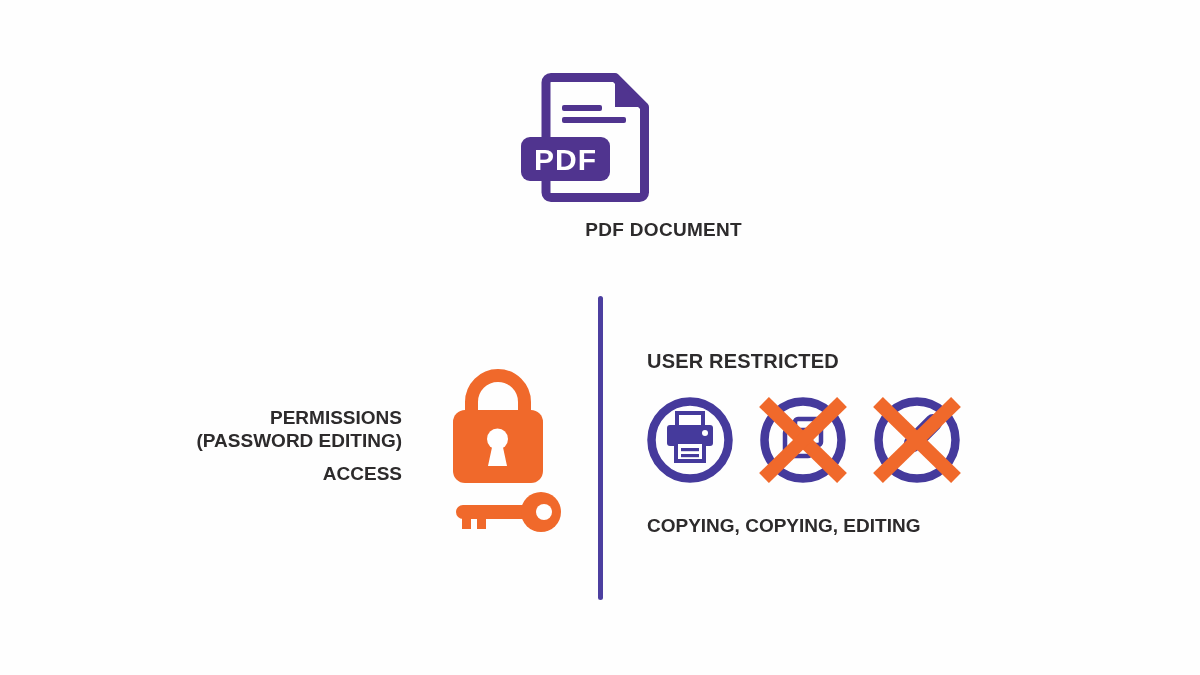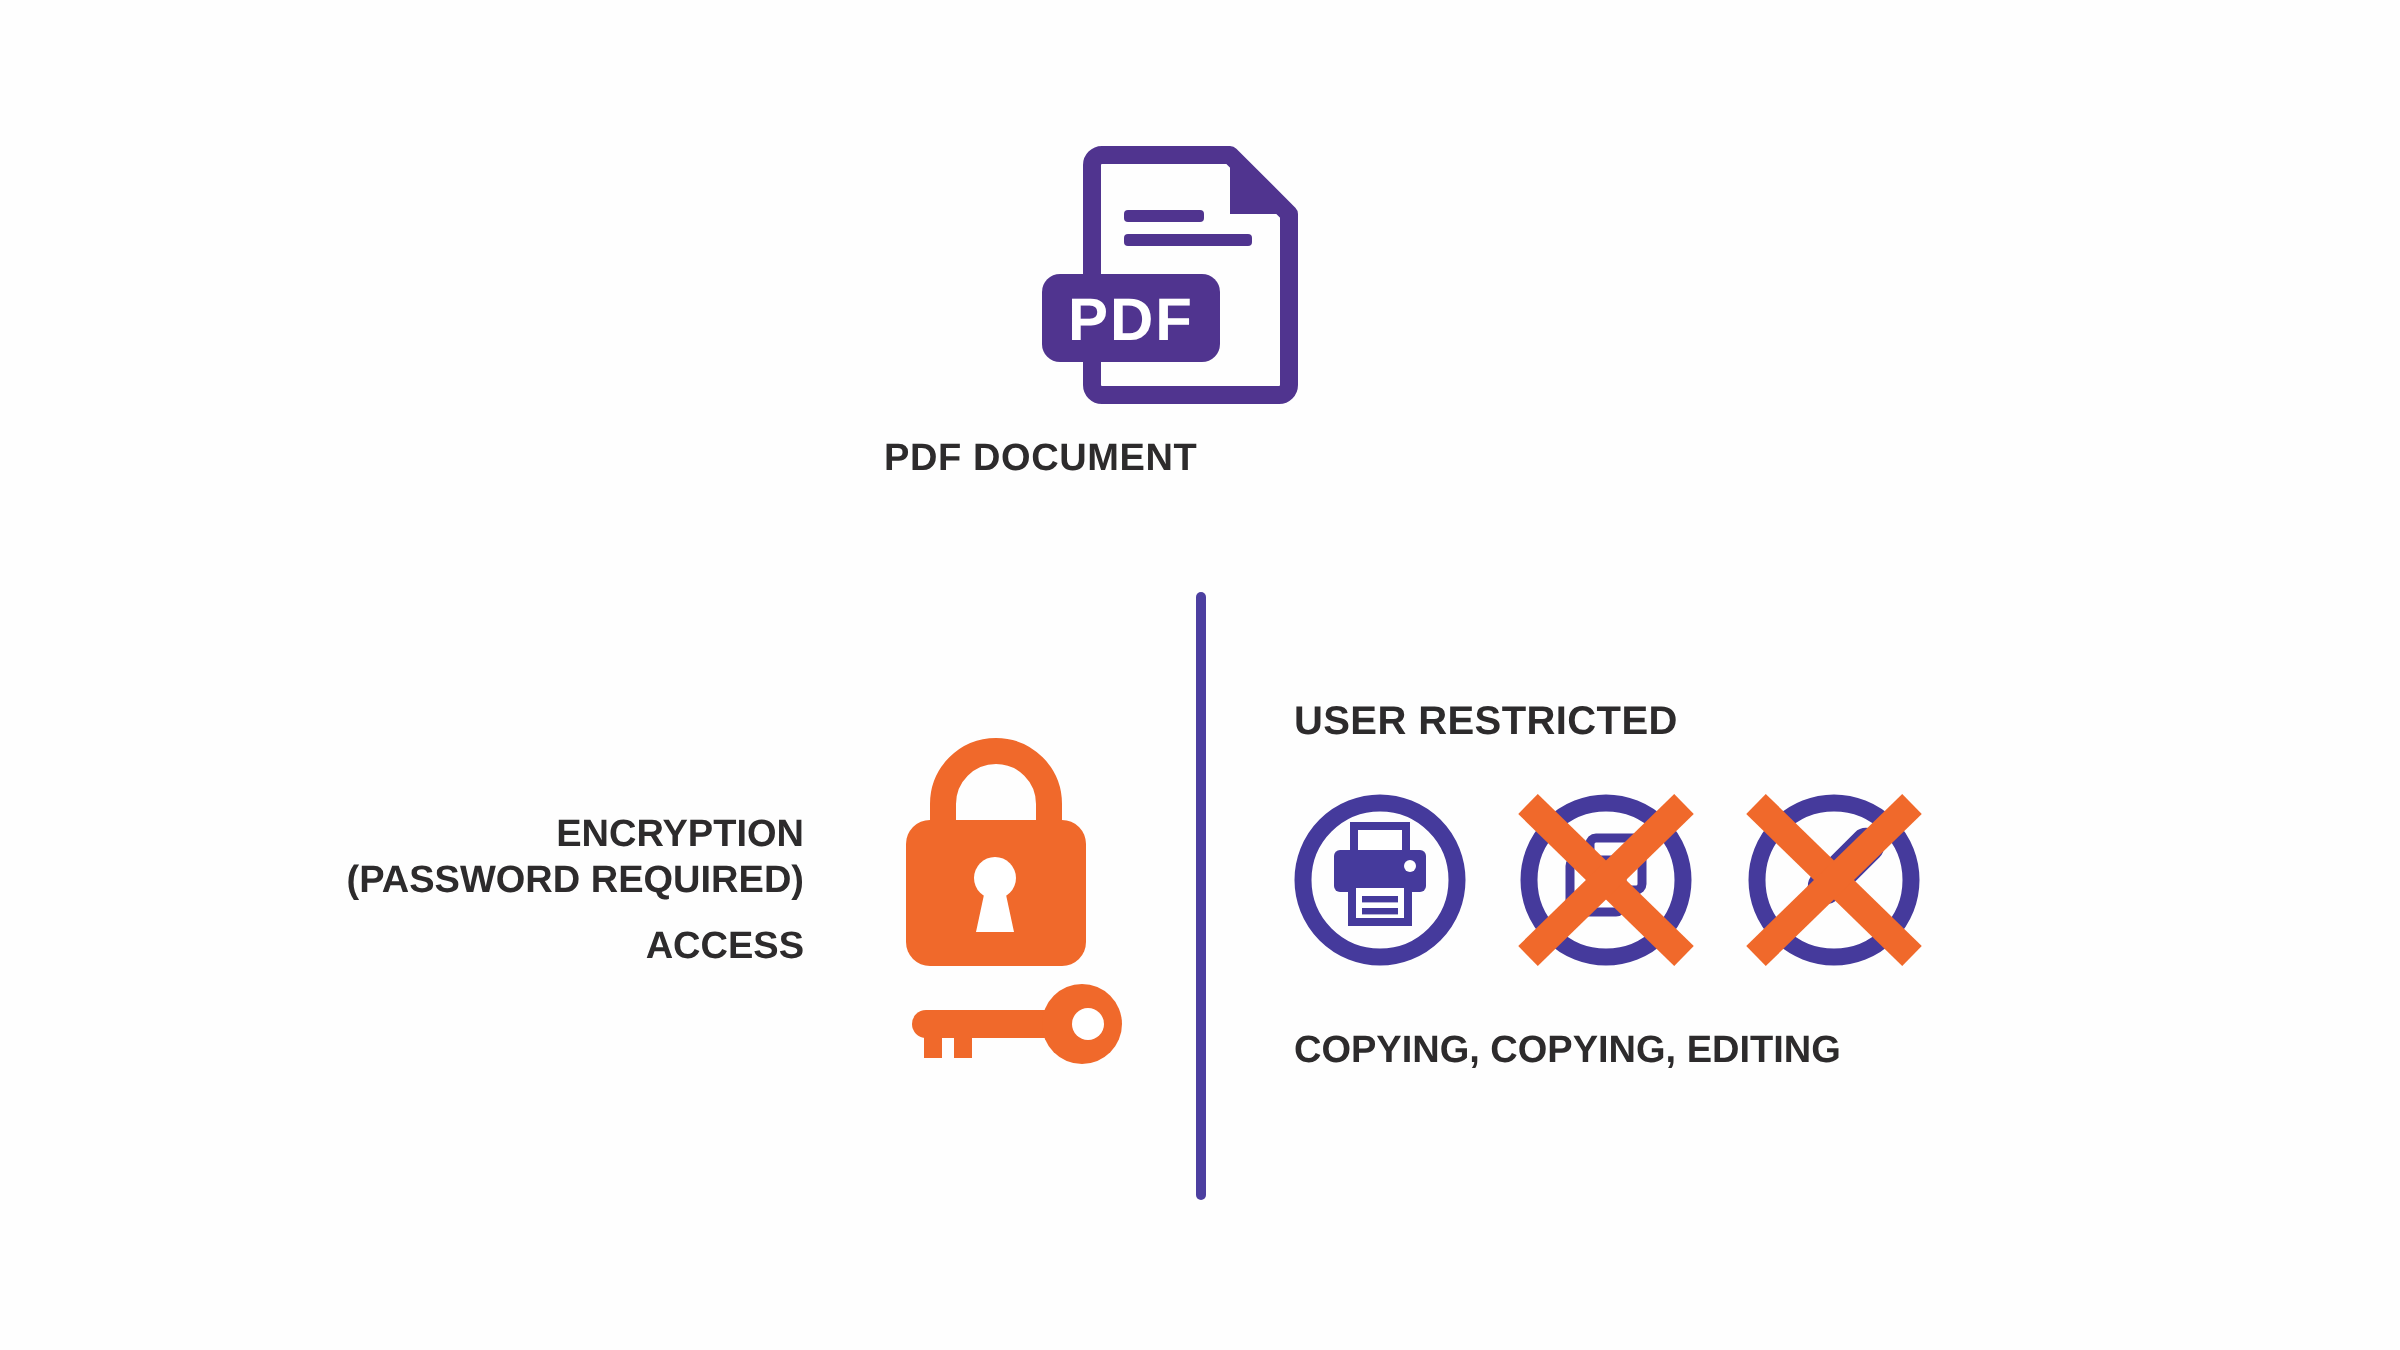--- a/index.html
+++ b/index.html
@@ -3,21 +3,21 @@
 <meta charset="utf-8">
 <style>
   html,body{margin:0;padding:0;background:#fff;}
   .canvas{
     position:relative;width:1200px;height:675px;background:#fefefe;
     font-family:"Liberation Sans",sans-serif;overflow:hidden;color:#2d2b2c;
   }
   .abs{position:absolute;}
   
   .pdf-icon{left:514px;top:66px;width:140px;height:142px;}
-  .pdf-label{left:442px;top:219px;width:300px;text-align:left;
+  .pdf-label{left:442px;top:219px;width:300px;text-align:right;
     font-size:19px;font-weight:bold;letter-spacing:.3px;}
   
   .divider{left:598px;top:296px;width:5px;height:304px;background:#4c3fa0;border-radius:3px;}
   
   .enc-text{right:798px;top:406px;text-align:right;font-size:19px;
     font-weight:bold;line-height:23px;white-space:nowrap;}
   .enc-text .access{margin-top:10px;}
   .lock-key{left:444px;top:362px;width:122px;height:172px;}
   
   .perm-heading{left:647px;top:350px;font-size:20px;font-weight:bold;letter-spacing:.2px;}
@@ -43,22 +43,22 @@
 
     <rect x="7" y="71" width="89" height="44" rx="9" fill="#50348f"></rect>
     <text x="51.5" y="104" text-anchor="middle" font-family="Liberation Sans, sans-serif" font-size="30" font-weight="bold" letter-spacing="1" fill="#ffffff">PDF</text>
   </svg>
 
   <div class="abs pdf-label">PDF DOCUMENT</div>
 
   <div class="abs divider"></div>
 
   <div class="abs enc-text">
-    <div>ENCRYPTION</div>
-    <div>(PASSWORD REQUIRED)</div>
+    <div>PERMISSIONS</div>
+    <div>(PASSWORD EDITING)</div>
     <div class="access">ACCESS</div>
   </div>
 
   <svg class="abs lock-key" viewBox="0 0 122 172">
 
     <path d="M27.5 52 V40 a26.5 26.5 0 0 1 53 0 V52" fill="none" stroke="#f0692b" stroke-width="13"></path>
 
     <rect x="9" y="48" width="90" height="73" rx="12" fill="#f0692b"></rect>
 
     <circle cx="53.5" cy="77" r="10.5" fill="#ffffff"></circle>

